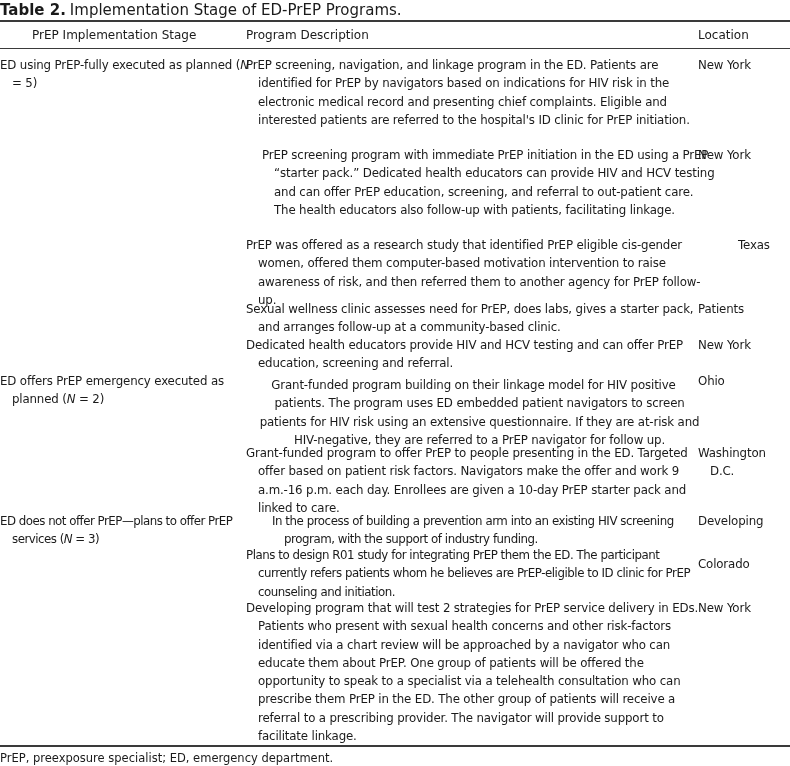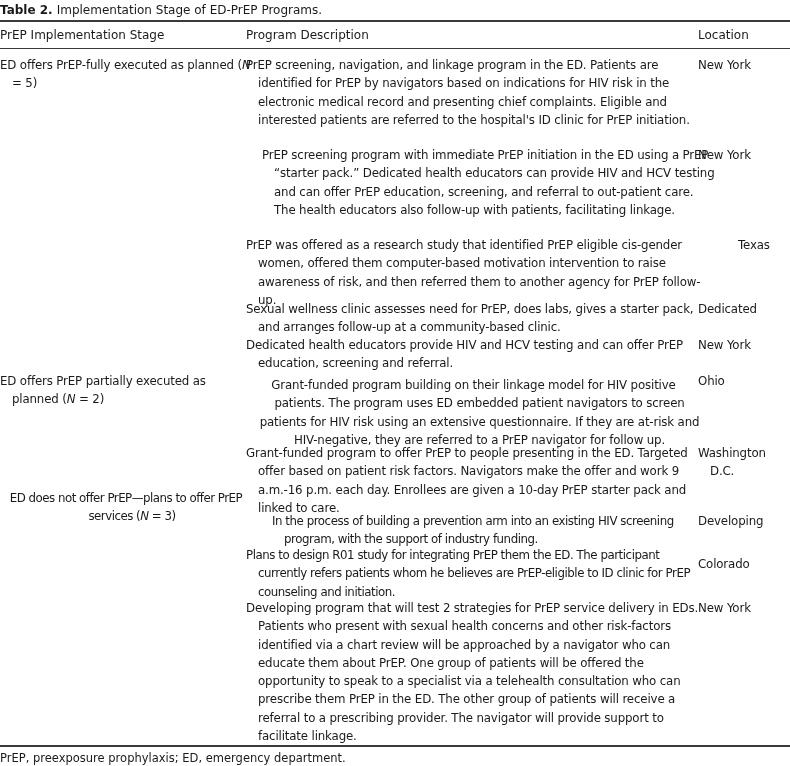--- a/index.html
+++ b/index.html
@@ -12,21 +12,21 @@
       height: 766px;
       position: relative;
       overflow: hidden;
       font-family: "DejaVu Sans", sans-serif;
       color: #1a1a1a;
     }
     .caption {
       position: absolute;
       left: 0;
       top: 2px;
-      font-size: 12px;
+      font-size: 15px;
       line-height: 16px;
       white-space: nowrap;
     }
     .caption .label {
       font-weight: bold;
       margin-right: 4px;
     }
     .rule {
       position: absolute;
       left: 0;
@@ -87,63 +87,63 @@
   </style>
 </head>
 <body>
 
 <div class="caption">
   <span class="label">Table 2.</span><span>Implementation Stage of ED-PrEP Programs.</span>
 </div>
 
 <div class="rule top"></div>
 
-<div class="hdr" style="left:0;">PrEP Implementation Stage</div>
+<div class="hdr" style="left:0;padding-left:32px;">PrEP Implementation Stage</div>
 <div class="hdr" style="left:246px;">Program Description</div>
 <div class="hdr" style="left:698px;">Location</div>
 
 <div class="rule head"></div>
 
 <div class="cell stage" style="top:56px;">
-  <span>ED offers PrEP-fully executed as planned (</span><span class="ital">N</span><span> = 5)</span>
+  <span>ED using PrEP-fully executed as planned (</span><span class="ital">N</span><span> = 5)</span>
 </div>
 
 <div class="cell desc" style="top:56px;">PrEP screening, navigation, and linkage program in the ED. Patients are identified for PrEP by navigators based on indications for HIV risk in the electronic medical record and presenting chief complaints. Eligible and interested patients are referred to the hospital's ID clinic for PrEP initiation.</div>
 <div class="cell loc" style="top:56px;">New York</div>
 
 <div class="cell desc" style="top:146px;margin-left:16px;">PrEP screening program with immediate PrEP initiation in the ED using a PrEP “starter pack.” Dedicated health educators can provide HIV and HCV testing and can offer PrEP education, screening, and referral to out-patient care. The health educators also follow-up with patients, facilitating linkage.</div>
 <div class="cell loc" style="top:146px;">New York</div>
 
 <div class="cell desc" style="top:236px;">PrEP was offered as a research study that identified PrEP eligible cis-gender women, offered them computer-based motivation intervention to raise awareness of risk, and then referred them to another agency for PrEP follow-up.</div>
 <div class="cell loc" style="top:236px;margin-left:40px;">Texas</div>
 
 <div class="cell desc" style="top:300px;">Sexual wellness clinic assesses need for PrEP, does labs, gives a starter pack, and arranges follow-up at a community-based clinic.</div>
-<div class="cell loc" style="top:300px;">Dedicated</div>
+<div class="cell loc" style="top:300px;">Patients</div>
 
 <div class="cell desc" style="top:336px;">Dedicated health educators provide HIV and HCV testing and can offer PrEP education, screening and referral.</div>
 <div class="cell loc" style="top:336px;">New York</div>
 
 <div class="cell stage" style="top:372px;">
-  <span>ED offers PrEP partially executed as planned (</span><span class="ital">N</span><span> = 2)</span>
+  <span>ED offers PrEP emergency executed as planned (</span><span class="ital">N</span><span> = 2)</span>
 </div>
 
 <div class="cell desc" style="top:376px;text-align:center;">Grant-funded program building on their linkage model for HIV positive patients. The program uses ED embedded patient navigators to screen patients for HIV risk using an extensive questionnaire. If they are at-risk and HIV-negative, they are referred to a PrEP navigator for follow up.</div>
 <div class="cell loc" style="top:372px;">Ohio</div>
 
 <div class="cell desc" style="top:444px;">Grant-funded program to offer PrEP to people presenting in the ED. Targeted offer based on patient risk factors. Navigators make the offer and work 9 a.m.-16 p.m. each day. Enrollees are given a 10-day PrEP starter pack and linked to care.</div>
 <div class="cell loc" style="top:444px;">Washington D.C.</div>
 
-<div class="cell stage tight" style="top:489px;text-align:center;">
+<div class="cell stage tight" style="top:512px;">
   <span>ED does not offer PrEP—plans to offer PrEP services (</span><span class="ital">N</span><span> = 3)</span>
 </div>
 
 <div class="cell desc tight" style="top:512px;margin-left:26px;">In the process of building a prevention arm into an existing HIV screening program, with the support of industry funding.</div>
 <div class="cell loc" style="top:512px;">Developing</div>
 
 <div class="cell desc tight" style="top:546px;">Plans to design R01 study for integrating PrEP them the ED. The participant currently refers patients whom he believes are PrEP-eligible to ID clinic for PrEP counseling and initiation.</div>
 <div class="cell loc" style="top:546px;margin-top:9px;">Colorado</div>
 
 <div class="cell desc" style="top:599px;">Developing program that will test 2 strategies for PrEP service delivery in EDs. Patients who present with sexual health concerns and other risk-factors identified via a chart review will be approached by a navigator who can educate them about PrEP. One group of patients will be offered the opportunity to speak to a specialist via a telehealth consultation who can prescribe them PrEP in the ED. The other group of patients will receive a referral to a prescribing provider. The navigator will provide support to facilitate linkage.</div>
 <div class="cell loc" style="top:599px;">New York</div>
 
 <div class="rule bottom"></div>
 
-<div class="footnote">PrEP, preexposure prophylaxis; ED, emergency department.</div>
+<div class="footnote">PrEP, preexposure specialist; ED, emergency department.</div>
 
 </body></html>

